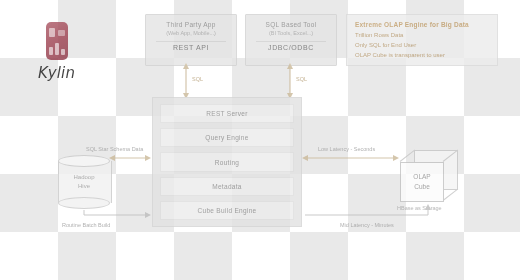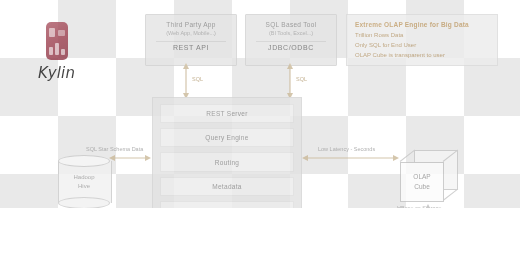--- a/index.html
+++ b/index.html
@@ -11,21 +11,21 @@
     width: 520px;
     height: 280px;
     overflow: hidden;
     font-family: "Liberation Sans", sans-serif;
   }
 
   
   #canvas {
     position: relative;
     width: 520px;
-    height: 208px;
+    height: 280px;
     background-color: #ffffff;
     background-image:
       linear-gradient(45deg, #e9e9e9 25%, transparent 25%, transparent 75%, #e9e9e9 75%),
       linear-gradient(45deg, #e9e9e9 25%, transparent 25%, transparent 75%, #e9e9e9 75%);
     background-size: 116px 116px;
     background-position: 0 0, 58px 58px;
     overflow: hidden;
   }
 
   

